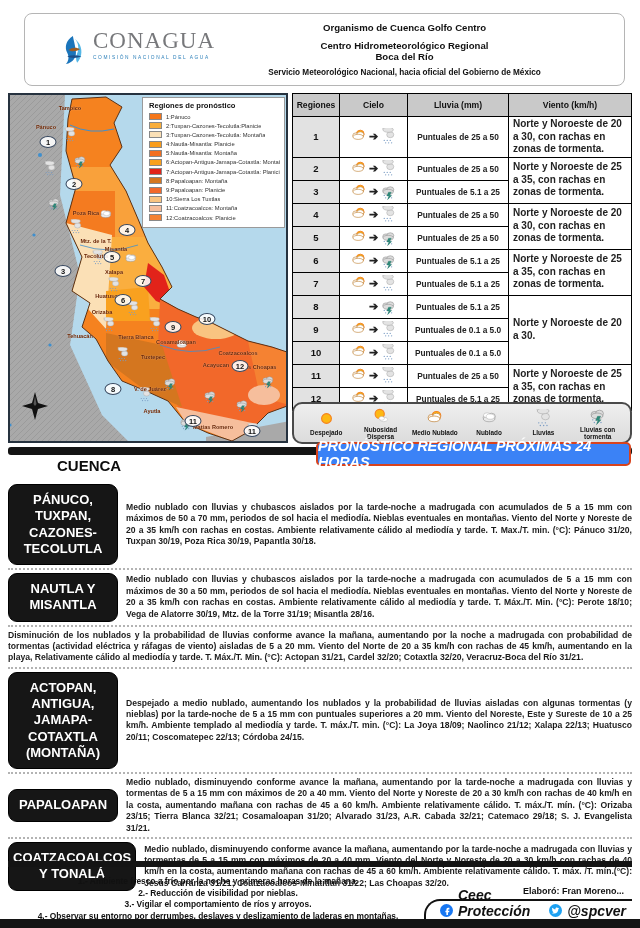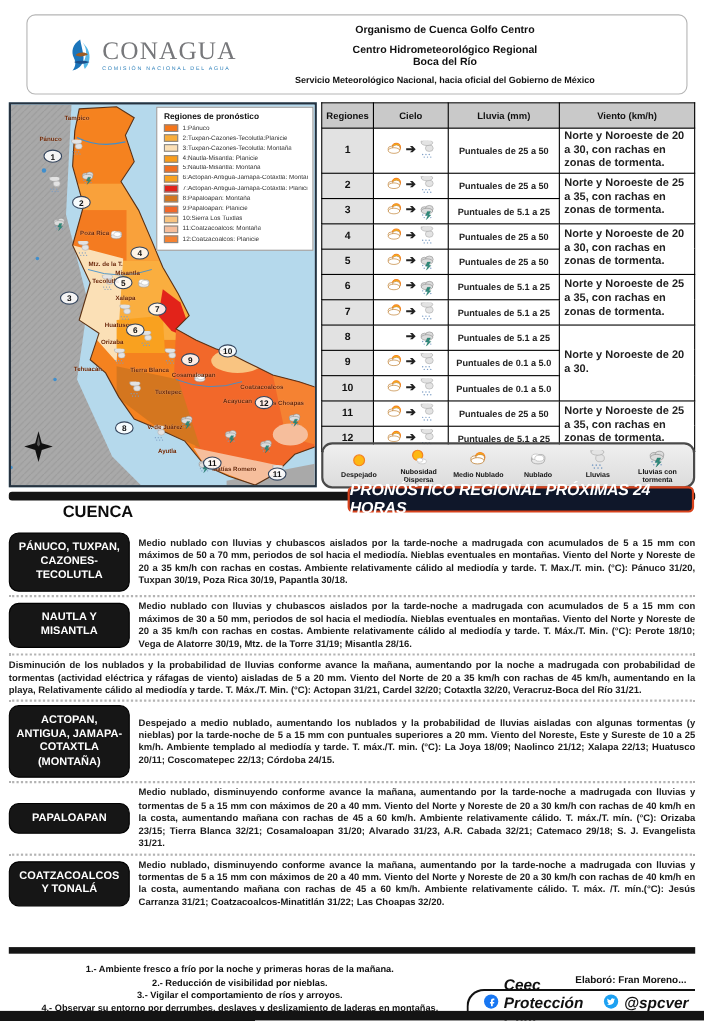--- a/index.html
+++ b/index.html
@@ -4,21 +4,21 @@
 <style>
   * { margin:0; padding:0; box-sizing:border-box; }
   html,body { background:#fff; }
   #page {
     position:relative; width:640px; height:928px; background:#fff;
     font-family:"Liberation Sans", sans-serif; overflow:hidden; color:#111;
   }
   
   .header-box{ position:absolute; left:24px; top:13px; width:601px; height:73px;
     border:1.5px solid #b5b5b5; border-radius:8px; display:flex; align-items:center; background:#fff;}
-  .logo-wrap{ width:190px; padding-left:38px; display:flex; align-items:center; gap:6px;}
+  .logo-wrap{ width:190px; padding-left:38px; display:flex; align-items:flex-start; gap:6px;}
   .logo-text .brand{ font-family:"Liberation Serif", serif; font-size:23px; color:#77787b; letter-spacing:1px; font-weight:400;}
   .logo-text .brand-sub{ font-size:4.8px; color:#2c7fb9; letter-spacing:1.6px; margin-top:1px; }
   .header-text{ flex:1; text-align:center; padding-right:30px;}
   .header-text .h1{ font-size:9.6px; font-weight:bold; }
   .header-text .h2{ font-size:9.6px; font-weight:bold; margin-top:7px;}
   .header-text .h3{ font-size:9.6px; font-weight:bold; }
   .header-text .h4{ font-size:8.2px; margin-top:6px; font-weight:600;}
   
   #map{ position:absolute; left:8px; top:93px; width:280px; height:350px;
     border:2px solid #26323f; background:#b5d9ec; overflow:hidden;}
@@ -49,30 +49,30 @@
   #fct tr{ height:23px; }
   #fct tr.tall{ height:37px; }
   
   #wlegend{ position:absolute; left:292px; top:402px; width:340px; height:42px;
     background:linear-gradient(#efefef,#dcdcdc); border:2px solid #4a4a4a; border-radius:10px;
     display:flex; align-items:center; justify-content:space-evenly; padding:0 4px;}
   .wl-item{ display:flex; flex-direction:column; align-items:center; width:52px;}
   .wl-label{ font-size:6.4px; font-weight:bold; text-align:center; line-height:1.1; margin-top:1px;}
   
   .banner-shadow{ position:absolute; left:8px; top:447px; width:624px; height:8px; background:#141414; border-radius:3px;}
-  #banner{ position:absolute; left:316px; top:442px; width:315px; height:24px; background:#0f172a;
+  #banner{ position:absolute; left:316px; top:442px; width:315px; height:24px; background:#3b82f6;
     border:2px solid #d8431d; border-radius:5px; display:flex; align-items:center; justify-content:center;}
   #banner span{ color:#fff; font-weight:bold; font-style:italic; font-size:14.5px; letter-spacing:-0.2px;}
   #cuenca{ position:absolute; left:57px; top:457px; font-size:15px; font-weight:800; color:#0c0c0c;}
   
   #blocks{ position:absolute; left:8px; top:481px; width:624px;}
   .blk{ display:flex; align-items:center; gap:8px; padding:3px 0 3px 0;}
   .blk + .blk{ border-top:2px dotted #b3b3b3;}
   .blk-label{ flex:0 0 110px; background:#161616; color:#fff; border-radius:9px;
-    font-size:10px; font-weight:bold; text-align:center; padding:7px 4px; line-height:1.25;
+    font-size:13px; font-weight:bold; text-align:center; padding:7px 4px; line-height:1.25;
     border:1.5px solid #000;}
   .blk-text{ flex:1; font-size:8.6px; font-weight:600; line-height:1.33; text-align:justify; color:#1c1c1c;}
   
   .rec-shadow{ position:absolute; left:8px; top:861px; width:624px; height:6px; background:#141414;}
   #rec-banner{ position:absolute; left:8px; top:854px; width:374px; height:18px; background:#f14e23;
     border:2px solid #d8431d; border-radius:4px; display:flex; align-items:center; padding-left:10px;}
   #rec-banner span{ color:#fff; font-weight:bold; font-style:italic; font-size:11.5px;}
   #rec-list{ position:absolute; left:8px; top:876px; width:420px;}
   .rec-item{ font-size:8.4px; font-weight:bold; line-height:11.6px; color:#111;text-align:center;}
   

